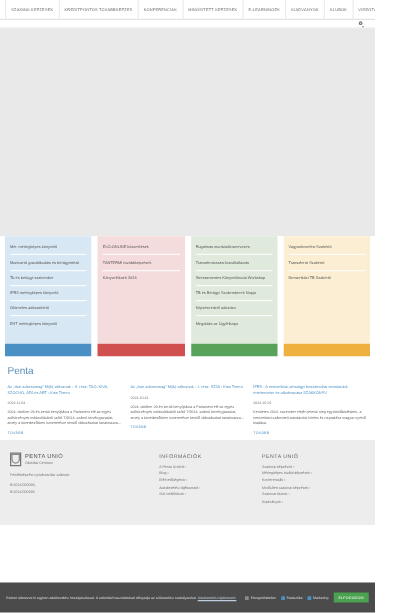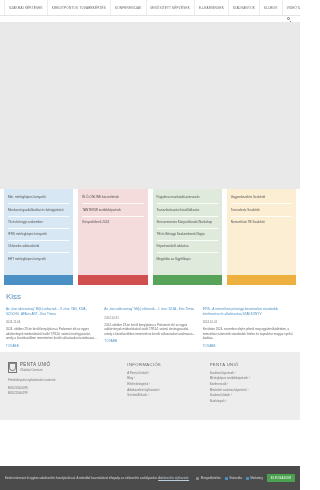--- a/index.html
+++ b/index.html
@@ -225,21 +225,21 @@
       <div class="card-row">Vagyonkezelési Szakértő</div>
       <div class="card-row">Transzferár Szakértő</div>
       <div class="card-row">Nemzetközi TB Szakértő</div>
     </div>
     <div class="card-bar"></div>
   </div>
 
 </div>
 
 <div class="blog">
-  <div class="blog-title">Kiss</div>
+  <div class="blog-title">Penta</div>
   <div class="posts">
 
     <div class="post">
       <div class="post-head">Az „őszi adócsomag" Mi(k) változnak – II. rész: TAO, KIVA, SZOCHO, ÁFA és ART - Kiss Tímea</div>
       <div class="post-date">2024.11.04</div>
       <div class="post-text">2024. október 29-én került benyújtásra a Parlament elé az egyes adótörvények módosításáról szóló T/9514. számú törvényjavaslat, amely a következőkben ismertetésre kerülő változásokat tartalmazza…</div>
       <div class="post-more">TOVÁBB</div>
     </div>
 
     <div class="post">

